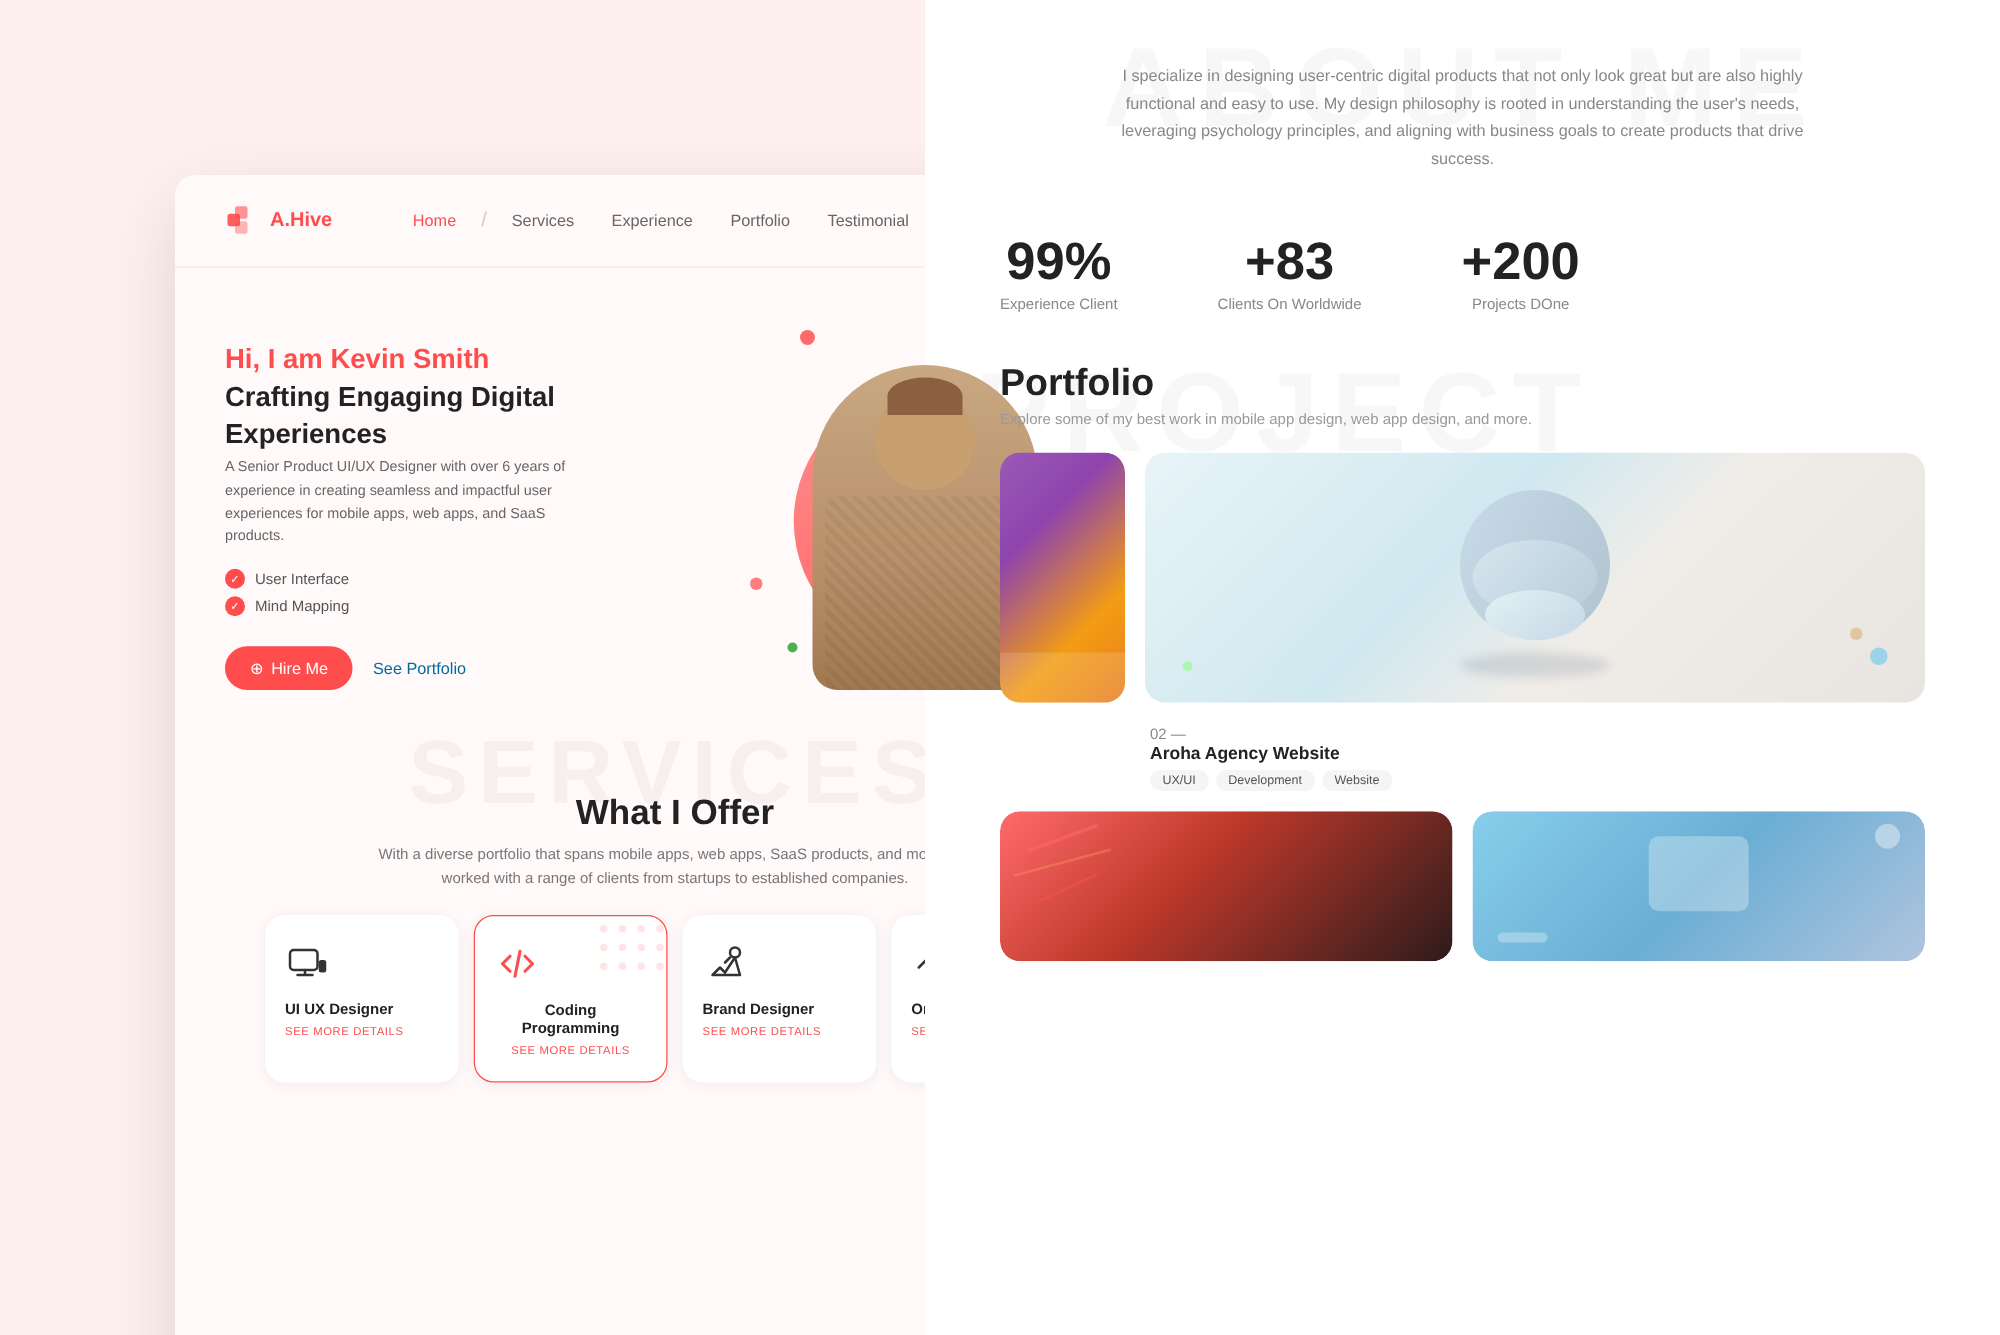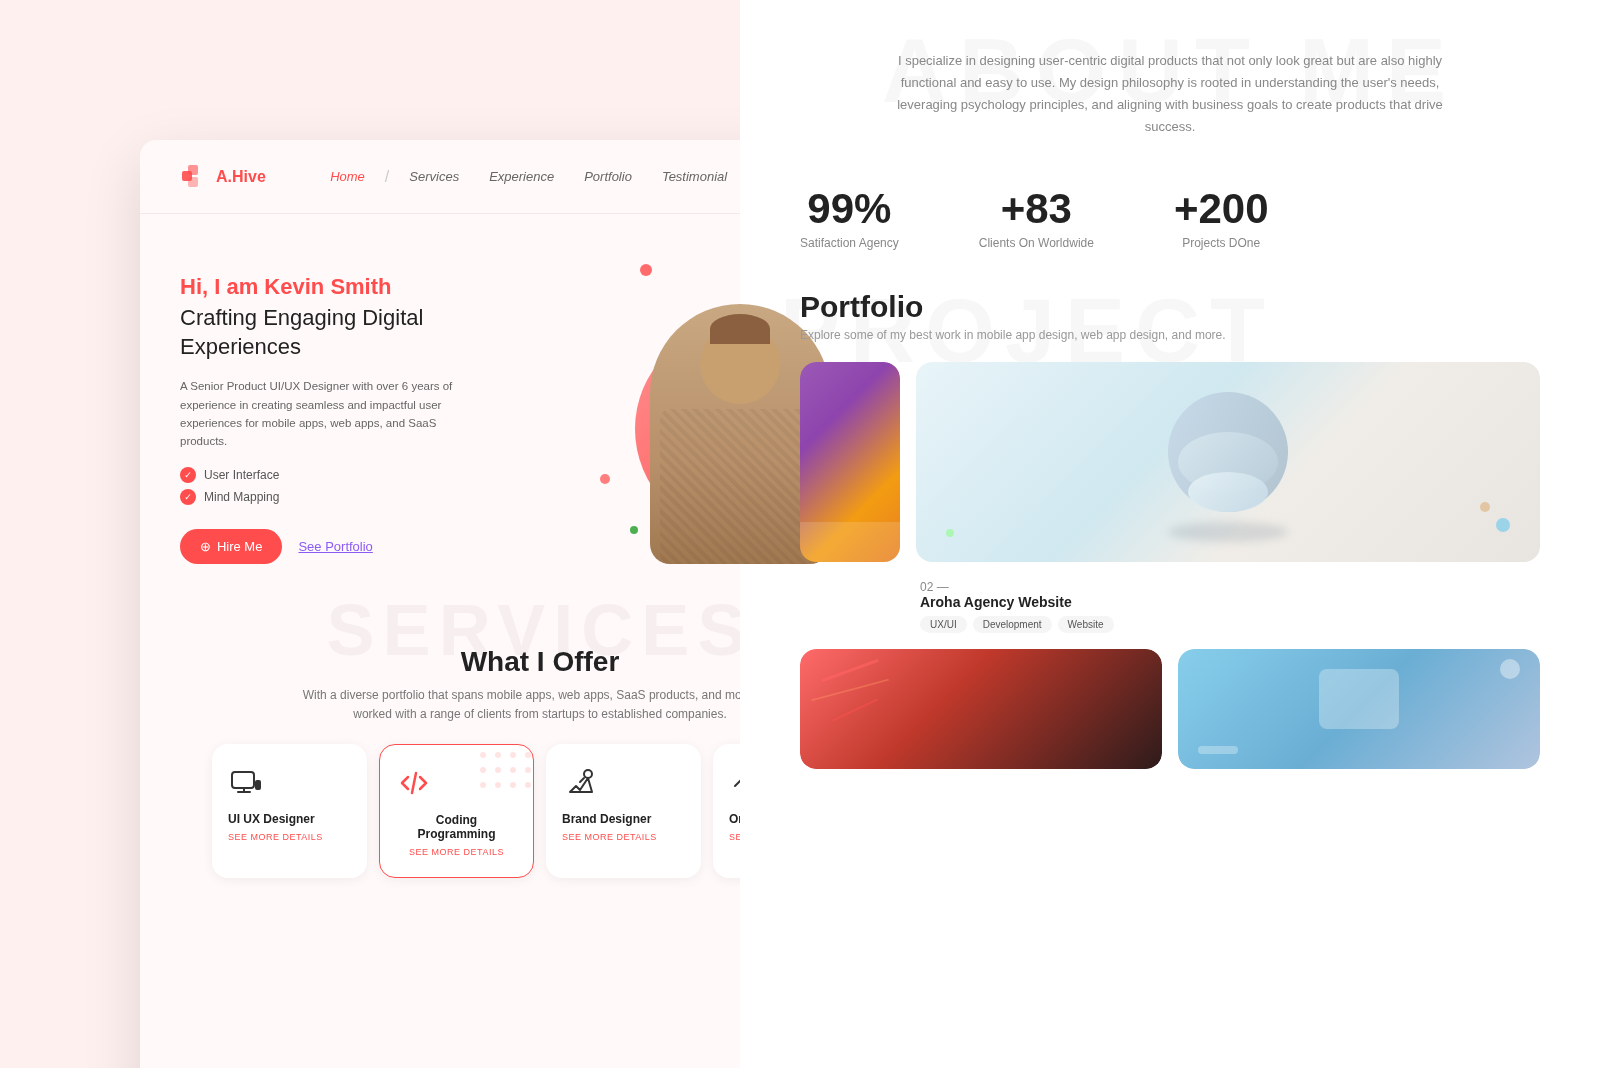--- a/index.html
+++ b/index.html
@@ -51,21 +51,20 @@
     .nav-links {
       display: flex;
       gap: 30px;
       align-items: center;
     }
     .nav-link {
       font-size: 13px;
       color: #666;
       cursor: pointer;
       text-decoration: none;
-      font-style: italic;
     }
     .nav-link.active { color: #ff4d4d; }
     .nav-divider {
       color: #ccc;
       margin: 0 -10px;
     }
     .nav-cta {
       background: white;
       border: 1.5px solid #ddd;
       border-radius: 20px;
@@ -91,24 +90,24 @@
     }
     .hero-greeting {
       font-size: 22px;
       font-weight: 600;
       color: #222;
       margin-bottom: 4px;
     }
     .hero-greeting span { color: #ff4d4d; }
     .hero-title {
       font-size: 22px;
-      font-weight: 400;
+      font-weight: 700;
       color: #222;
       line-height: 1.3;
-      margin-bottom: 16px;
+      margin-bottom: 4px;
     }
     .hero-desc {
       font-size: 11.5px;
       color: #666;
       line-height: 1.6;
       max-width: 300px;
       margin-bottom: 16px;
     }
     .hero-list {
       list-style: none;
@@ -146,23 +145,22 @@
       border-radius: 20px;
       padding: 10px 20px;
       font-size: 13px;
       cursor: pointer;
       display: flex;
       align-items: center;
       gap: 6px;
     }
     .btn-portfolio {
       font-size: 13px;
-      color: #8b5cf6;
+      color: #0369a1;
       cursor: pointer;
-      text-decoration: underline;
     }
 
     
     .hero-image {
       position: relative;
       width: 320px;
       display: flex;
       justify-content: center;
       align-items: flex-end;
     }
@@ -460,21 +458,21 @@
     <div style="
       font-size:90px; font-weight:900; color:rgba(180,180,180,0.1); letter-spacing:12px;
       position:absolute; top:20px; left:50%; transform:translateX(-50%); white-space:nowrap; z-index:0;
     ">ABOUT ME</div>
     <p style="font-size:13px;color:#888;line-height:1.7;max-width:580px;margin:0 auto;position:relative;z-index:2;">I specialize in designing user-centric digital products that not only look great but are also highly functional and easy to use. My design philosophy is rooted in understanding the user's needs, leveraging psychology principles, and aligning with business goals to create products that drive success.</p>
   </div>
 
   <div class="stats-row">
     <div class="stat-item">
       <div class="stat-number">99%</div>
-      <div class="stat-label">Satifaction Agency</div>
+      <div class="stat-label">Experience Client</div>
     </div>
     <div class="stat-item">
       <div class="stat-number">+83</div>
       <div class="stat-label">Clients On Worldwide</div>
     </div>
     <div class="stat-item">
       <div class="stat-number">+200</div>
       <div class="stat-label">Projects DOne</div>
     </div>
   </div>

